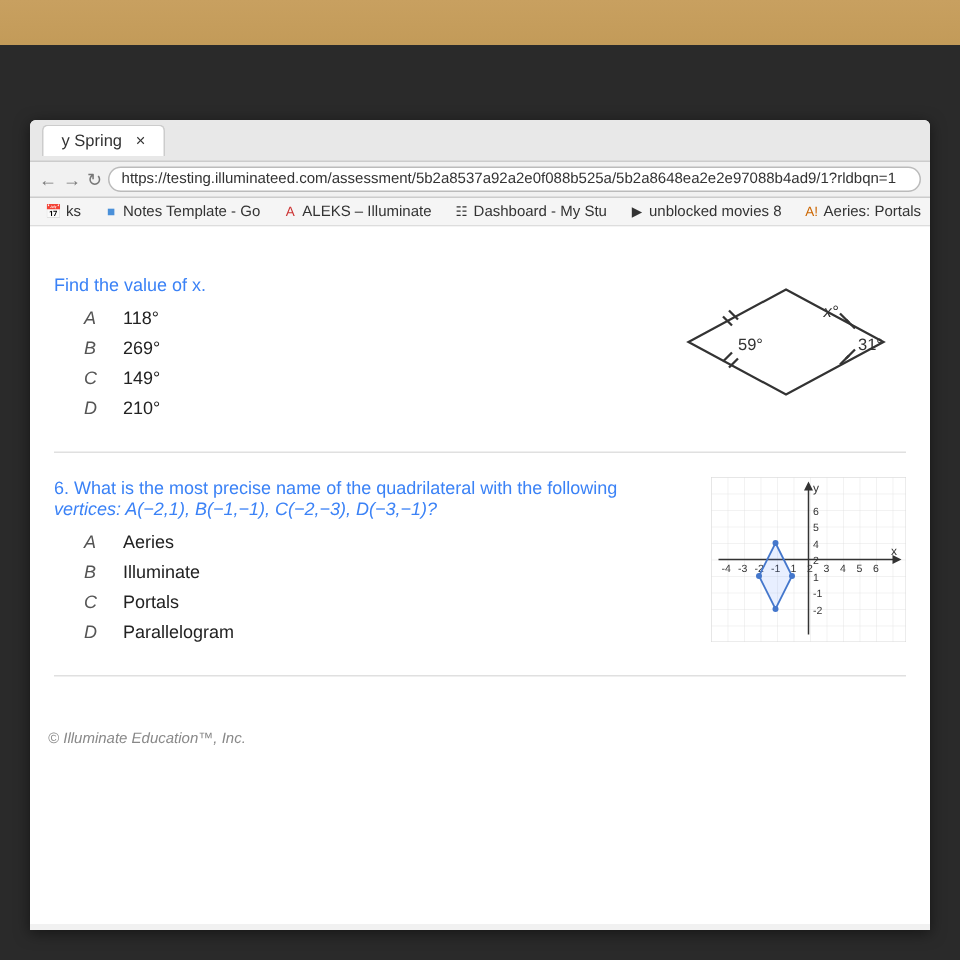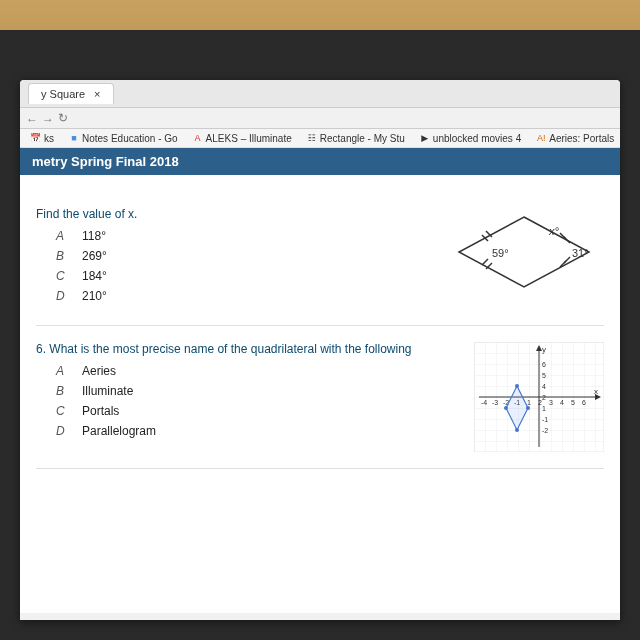--- a/index.html
+++ b/index.html
@@ -148,21 +148,21 @@
       gap: 16px;
     }
 
     .question-text-area {
       flex: 1;
     }
 
     .question-label {
       font-size: 12px;
       margin-bottom: 8px;
-      color: #0c4a6e;
+      color: #3b82f6;
     }
 
     .answer-option {
       display: flex;
       align-items: center;
       margin: 6px 0 6px 20px;
       font-size: 12px;
       color: #222;
     }
 
@@ -214,64 +214,64 @@
 <body>
 
 <div class="desk-bg"></div>
 
 <div class="laptop-screen">
 
   <div class="browser">
 
     <div class="browser-titlebar">
       <div class="tab active">
-        <span>y Square</span>
+        <span>y Spring</span>
         <span style="margin-left:6px;cursor:pointer;">×</span>
       </div>
     </div>
 
     <div class="address-bar-row">
       <span style="font-size:12px;cursor:pointer;color:#777;">←</span>
       <span style="font-size:12px;cursor:pointer;color:#777;">→</span>
       <span style="font-size:12px;cursor:pointer;color:#777;">↻</span>
+      <div class="address-bar">
+        <span>https://testing.illuminateed.com/assessment/5b2a8537a92a2e0f088b525a/5b2a8648ea2e2e97088b4ad9/1?rldbqn=1</span>
+      </div>
     </div>
 
     <div class="bookmarks-bar">
       <span class="bookmark-item">
         <span class="bookmark-icon">📅</span>
         <span>ks</span>
       </span>
       <span class="bookmark-item">
         <span class="bookmark-icon" style="color:#4a90d9;">■</span>
-        <span>Notes Education - Go</span>
+        <span>Notes Template - Go</span>
       </span>
       <span class="bookmark-item">
         <span class="bookmark-icon" style="color:#cc3333;">A</span>
         <span>ALEKS – Illuminate</span>
       </span>
       <span class="bookmark-item">
         <span class="bookmark-icon">☷</span>
-        <span>Rectangle - My Stu</span>
+        <span>Dashboard - My Stu</span>
       </span>
       <span class="bookmark-item">
         <span class="bookmark-icon">▶</span>
-        <span>unblocked movies 4</span>
+        <span>unblocked movies 8</span>
       </span>
       <span class="bookmark-item">
         <span class="bookmark-icon" style="color:#cc6600;">A!</span>
         <span>Aeries: Portals</span>
       </span>
 
     </div>
 
     <div class="page-content">
 
-      <div class="page-header">
-        <span>metry Spring Final 2018</span>
-      </div>
 
       <div class="question-area">
 
         <div class="top-spacer"></div>
 
         <div class="question-block">
           <div class="question-row">
 
             <div class="question-text-area">
               <div class="question-label">
@@ -281,21 +281,21 @@
               <div class="answer-option">
                 <span class="option-letter">A</span>
                 <span>118°</span>
               </div>
               <div class="answer-option">
                 <span class="option-letter">B</span>
                 <span>269°</span>
               </div>
               <div class="answer-option">
                 <span class="option-letter">C</span>
-                <span>184°</span>
+                <span>149°</span>
               </div>
               <div class="answer-option">
                 <span class="option-letter">D</span>
                 <span>210°</span>
               </div>
             </div>
 
             <div class="diamond-figure">
               <svg viewBox="0 0 160 90" xmlns="http://www.w3.org/2000/svg">
 
@@ -325,20 +325,21 @@
         </div>
 
         <div class="question-block">
           <div class="question-row">
 
             <div class="question-text-area">
               <div class="question-label">
                 <span>6.</span>
                 <span>What is the most precise name of the quadrilateral with the following</span>
                 <br>
+                <span style="font-style:italic;">vertices:    A(−2,1), B(−1,−1), C(−2,−3), D(−3,−1)?</span>
               </div>
 
               <div class="answer-option">
                 <span class="option-letter">A</span>
                 <span>Aeries</span>
               </div>
               <div class="answer-option">
                 <span class="option-letter">B</span>
                 <span>Illuminate</span>
               </div>
@@ -398,16 +399,19 @@
                 <circle cx="43" cy="88" r="2" fill="#4477cc"></circle>
                 <circle cx="32" cy="66" r="2" fill="#4477cc"></circle>
               </svg>
             </div>
 
           </div>
         </div>
 
       </div>
 
+      <div class="footer-text">
+        <span>© Illuminate Education™, Inc.</span>
+      </div>
 
     </div>
   </div>
 </div>
 
 </body></html>

